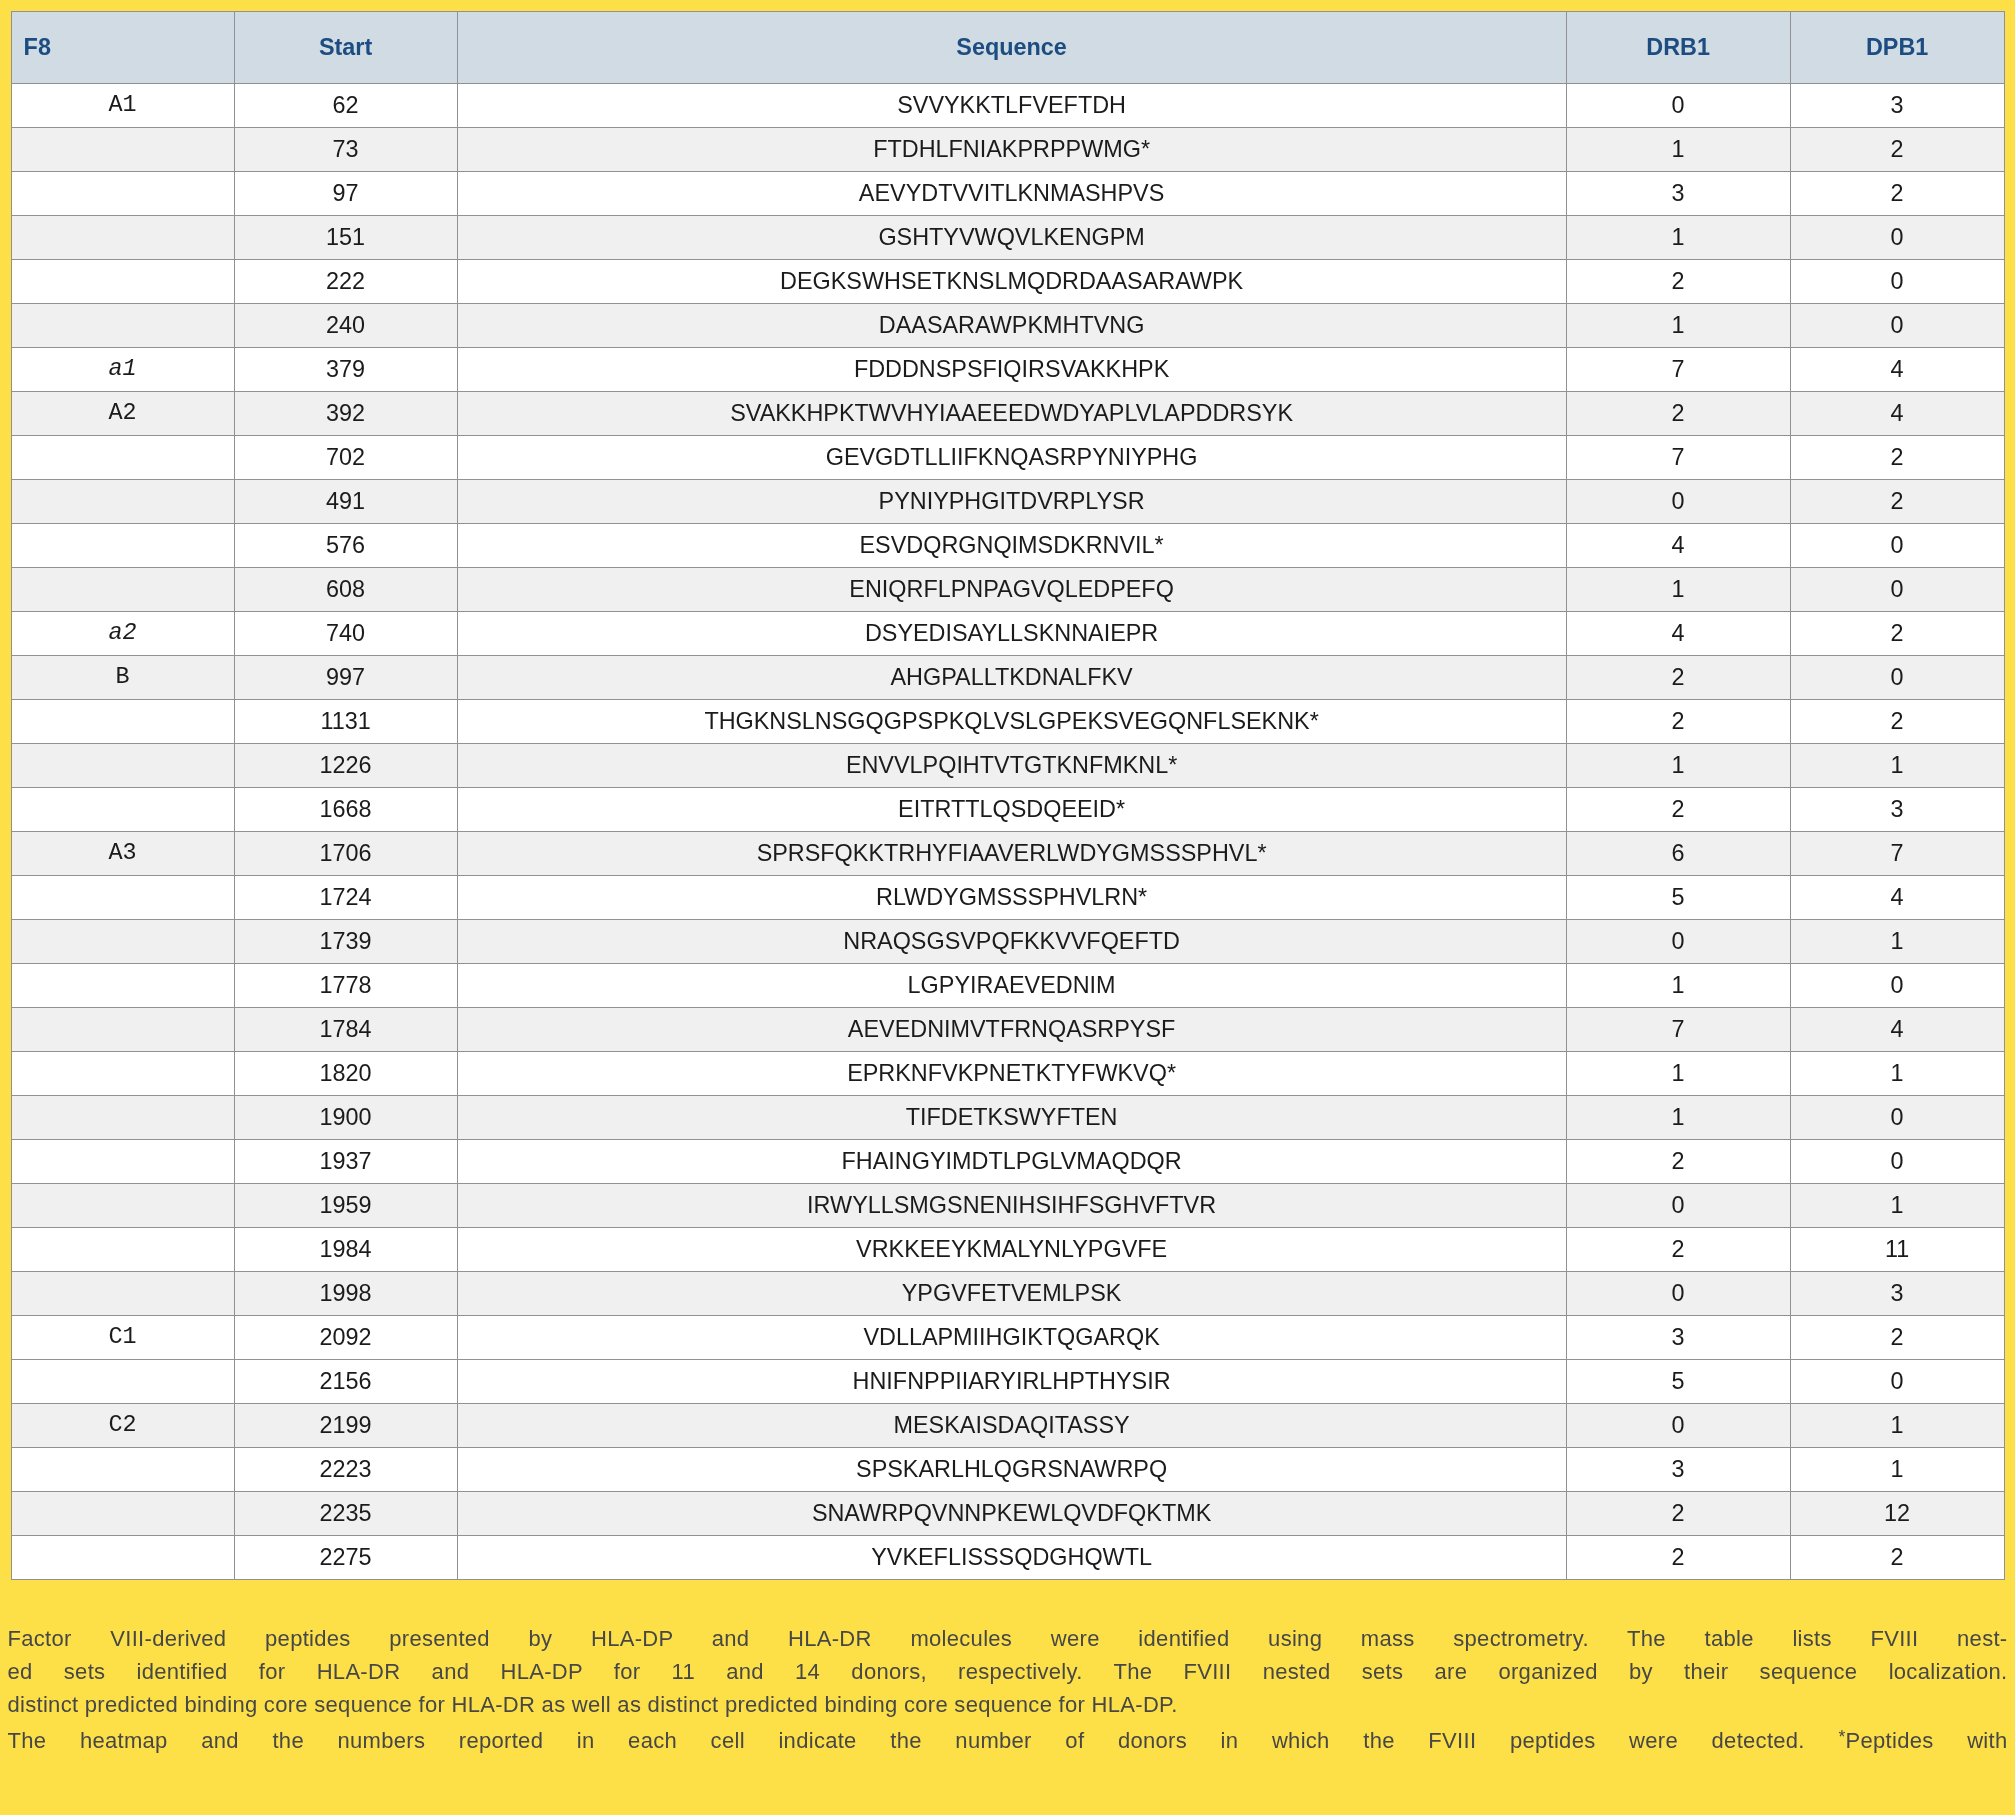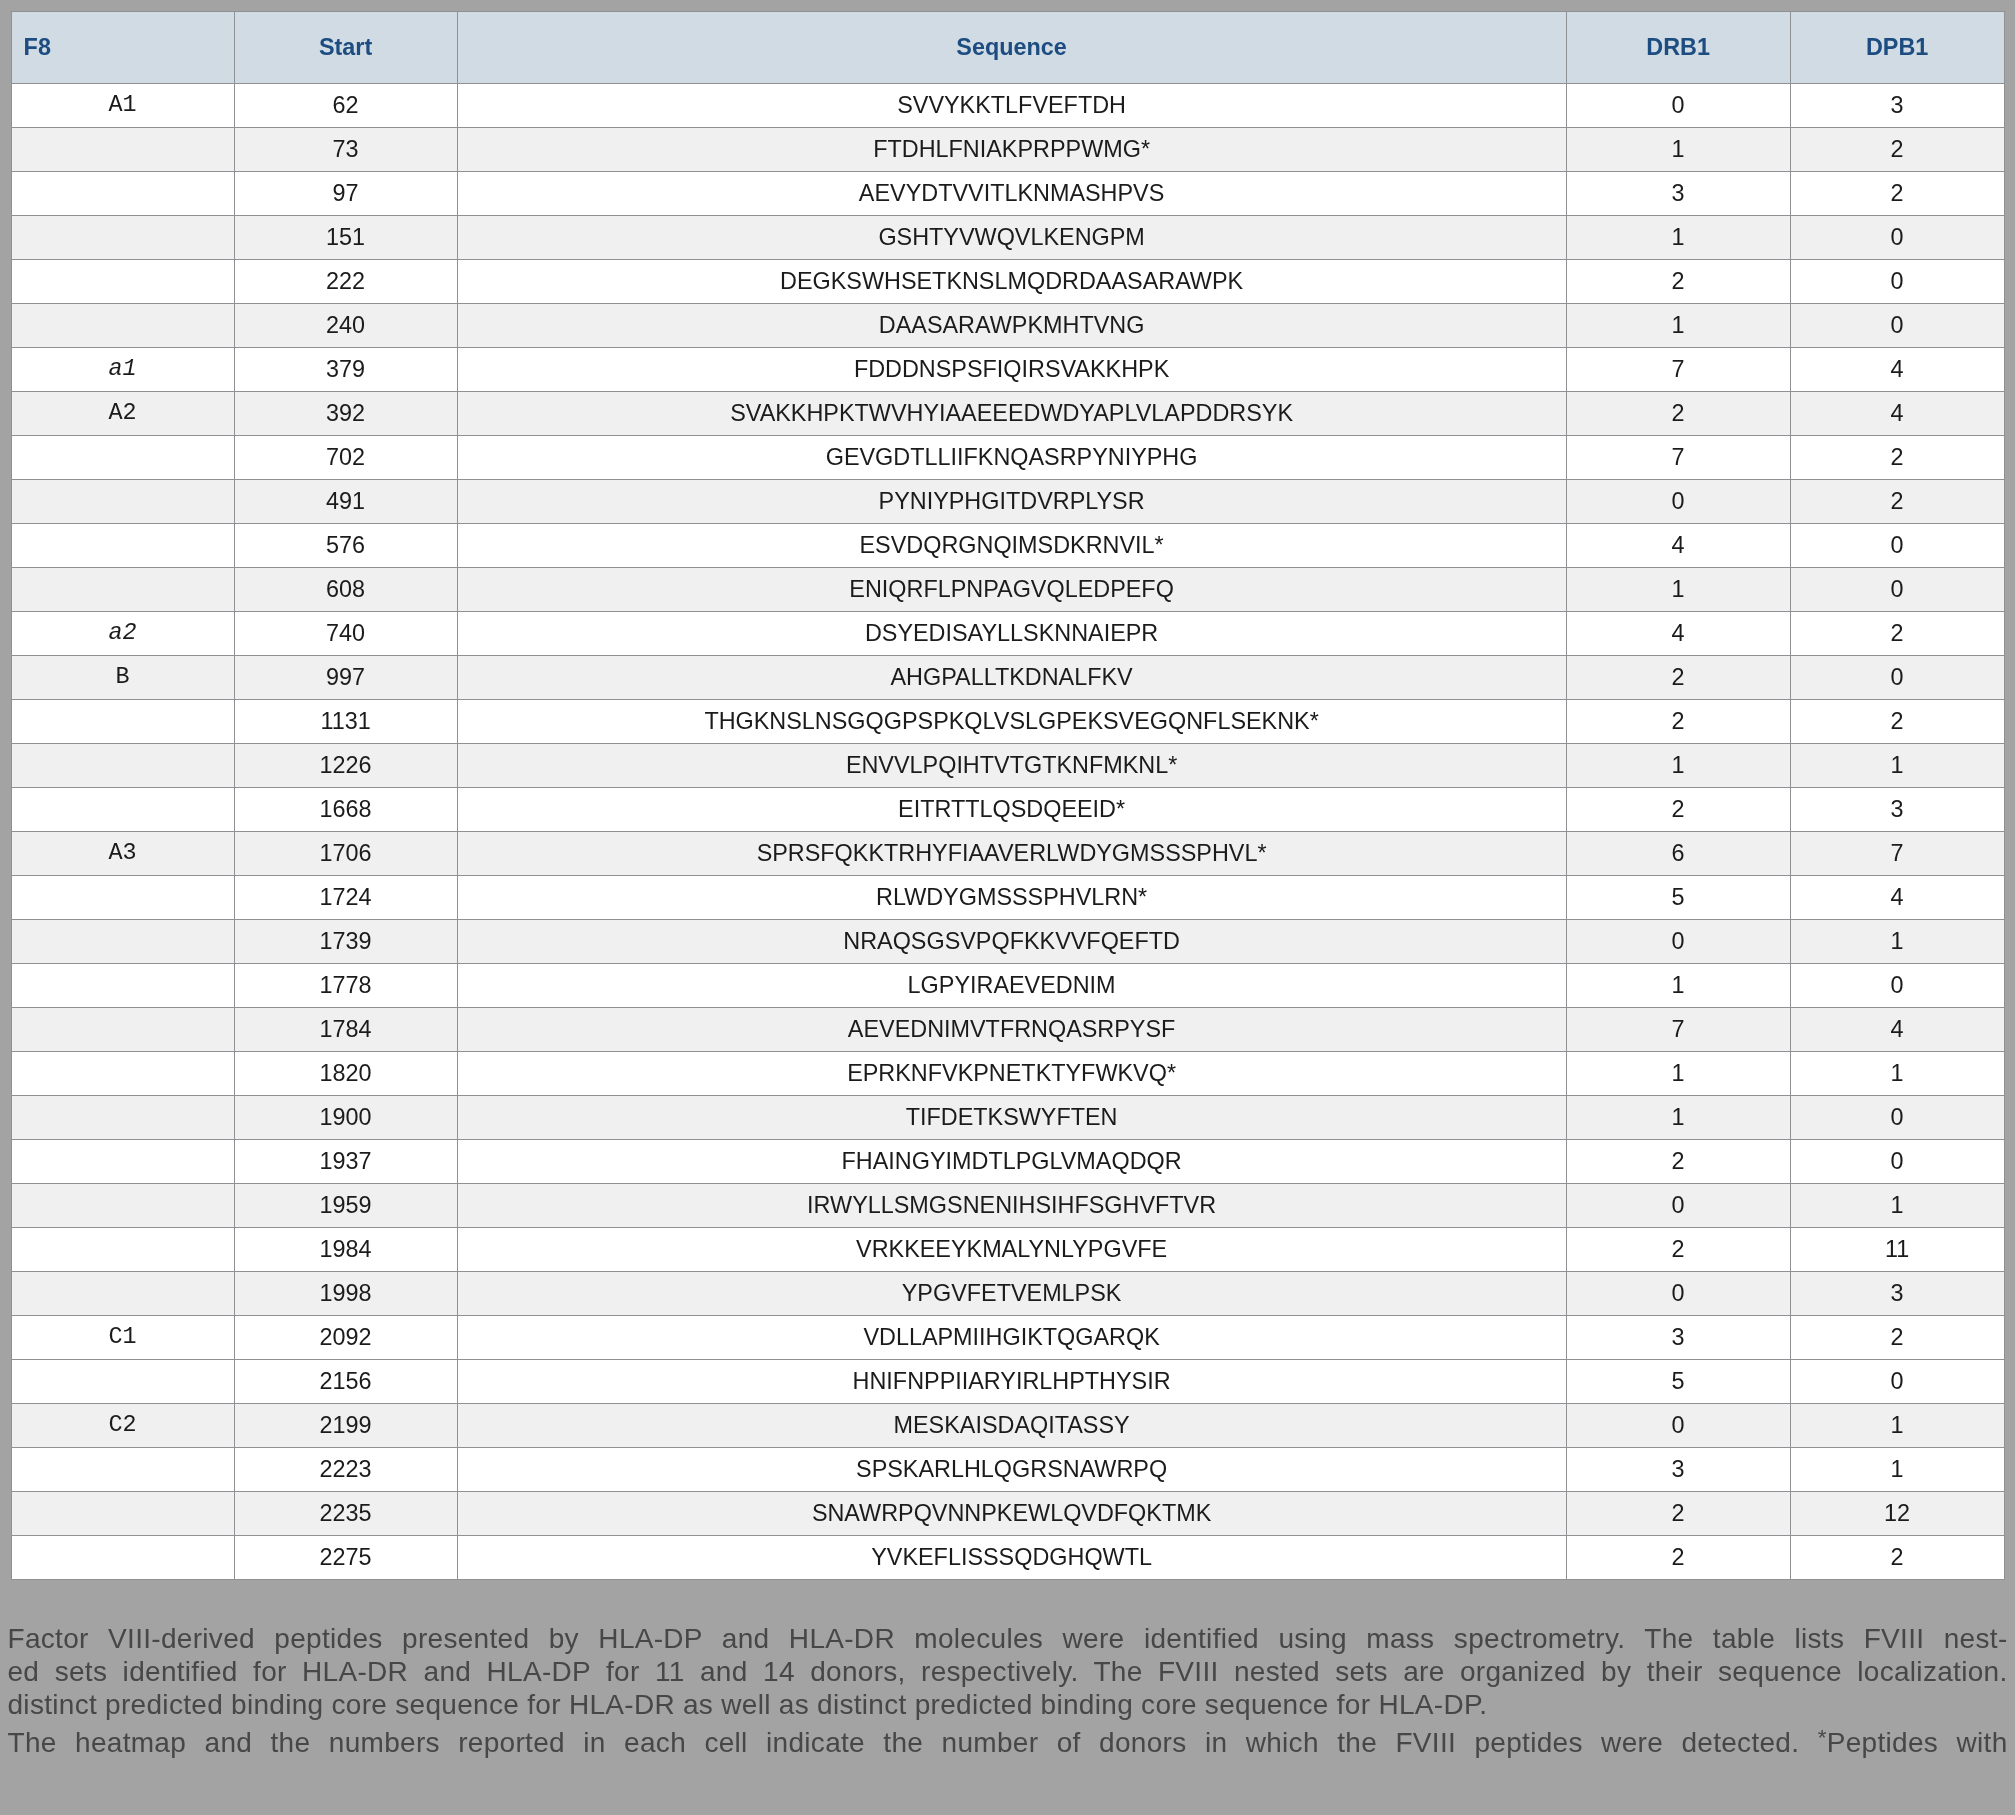--- a/index.html
+++ b/index.html
@@ -1,20 +1,20 @@
 <!DOCTYPE html>
 <html style="font-size:12px"><head>
 <meta charset="utf-8">
 <style>
   html, body { margin: 0; padding: 0; background: #ffffff; }
   .page {
     position: relative;
     width: 2015px;
     height: 1815px;
-    background: #a3a3a3;
+    background: #fde047;
     overflow: hidden;
     font-family: "Liberation Sans", sans-serif;
     color: #1b1b1b;
   }
   table.pep {
     border-collapse: collapse;
     table-layout: fixed;
     width: 1994px;
     margin: 10.6px 0 0 10.6px;
   }
@@ -39,21 +39,21 @@
     height: 71px;
   }
   table.pep th.h-f8 { text-align: left; padding-left: 12px; }
   table.pep td { height: 43px; background: #ffffff; }
   tr.alt td { background: #f0f0f1; }
   td.c-f8 { text-align: left; padding-left: 12px; font-family: Liberation Mono, monospace; }
   td.c-f8.ital { font-style: italic; }
   .caption {
     margin: 42px 7.5px 0 7.5px;
     width: 2000px;
-    font-size: 28px;
+    font-size: 22px;
     line-height: 33px;
     color: #474747;
     letter-spacing: 0.3px;
   }
   .cap-line.just { text-align: justify; text-align-last: justify; }
   .cap-line.last { text-align: left; }
   .sup { vertical-align: 0.30em; font-size: 80%; }
 </style>
 </head>
 <body>

